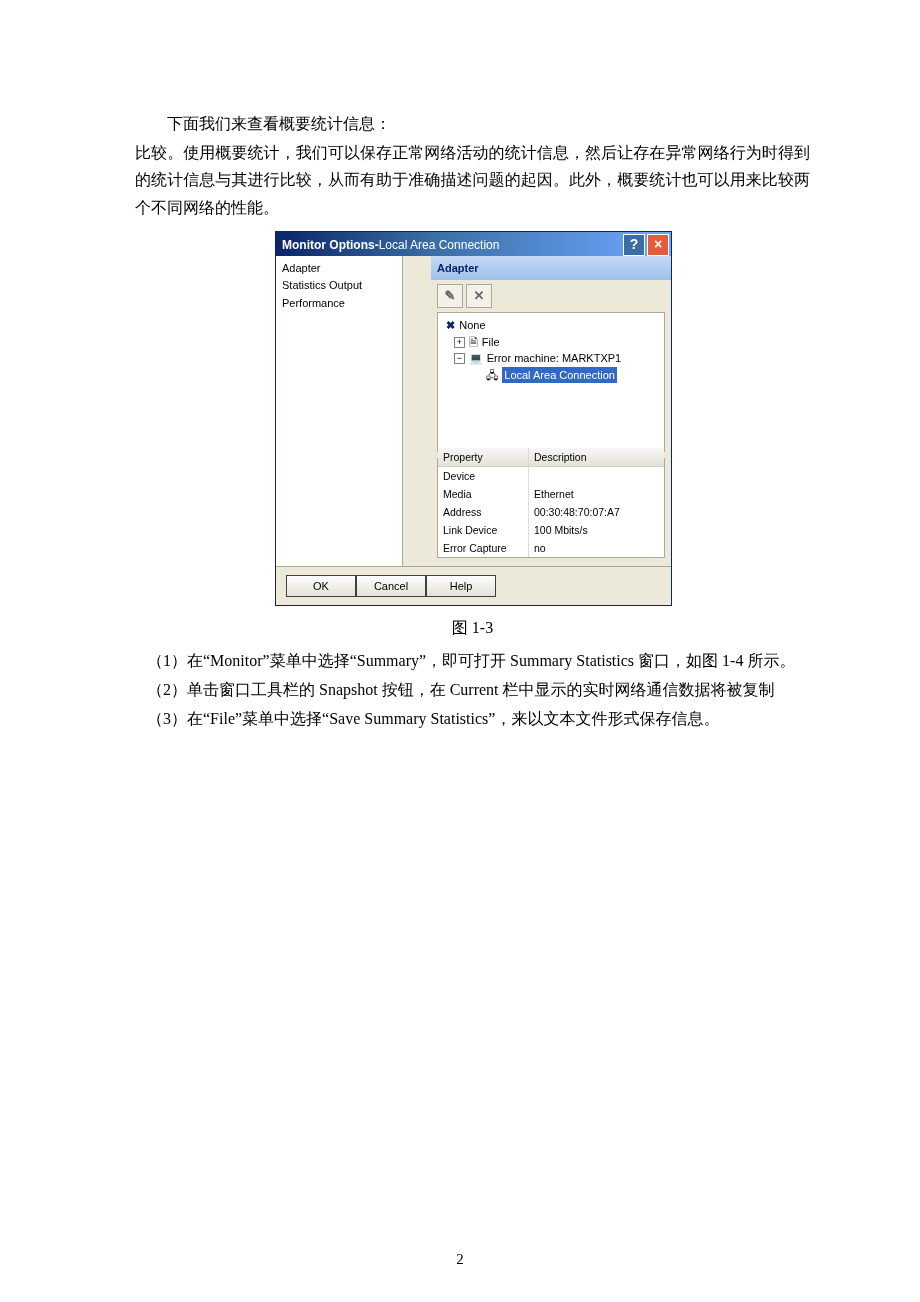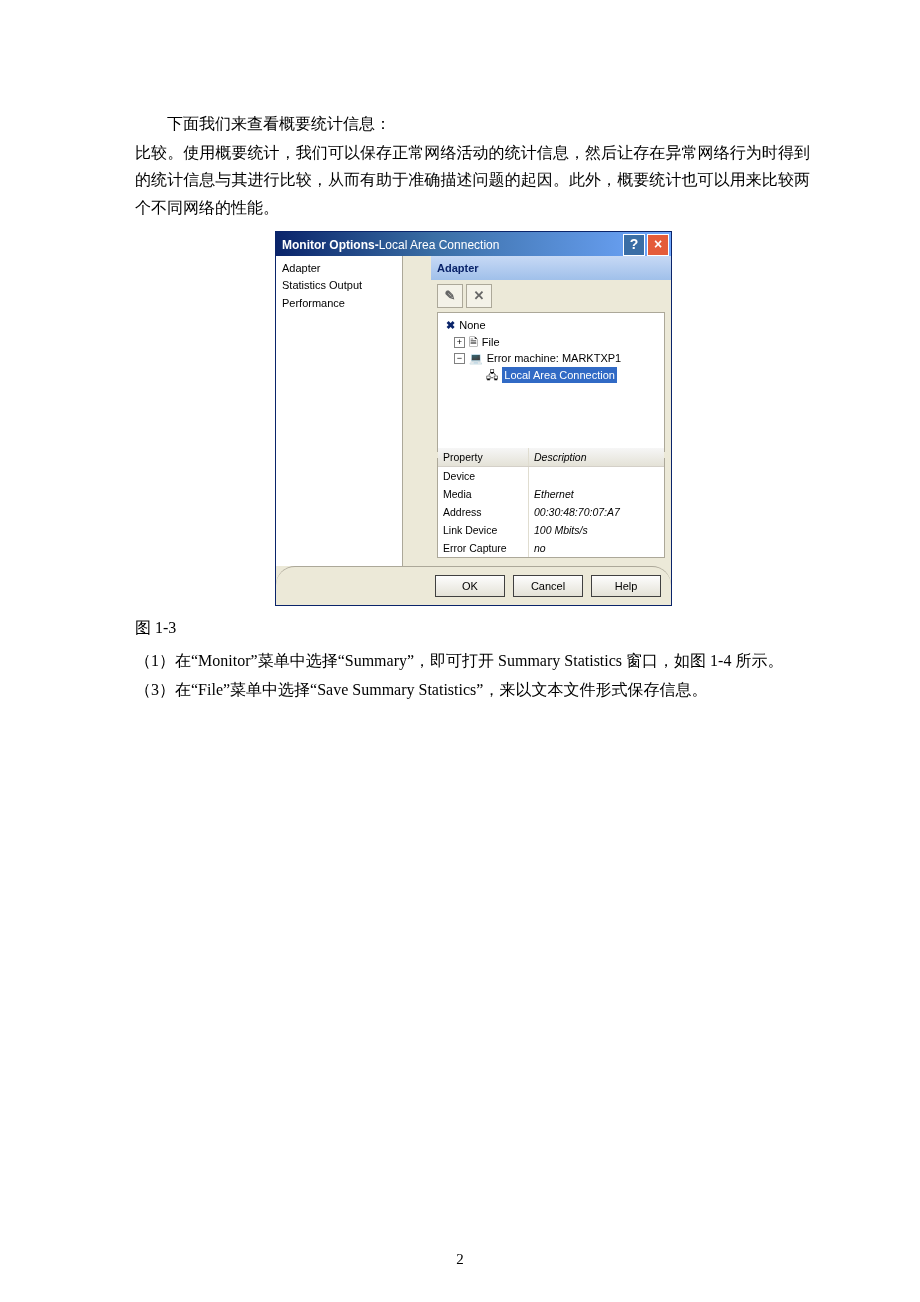--- a/index.html
+++ b/index.html
@@ -134,46 +134,46 @@
   .prop-head, .prop-row {
     display: flex;
     line-height: 16px;
     font-size: 10.5px;
   }
   .prop-head {
     background: linear-gradient(to bottom,#f6f6f6,#e4e2d7);
     border-bottom: 1px solid #d4d0c8;
   }
   .col-a { width: 80px; padding: 1px 5px; border-right: 1px solid #e0ddd0;}
-  .col-b { flex: 1; padding: 1px 5px; font-style: italic; }
+  .col-b { flex: 1; padding: 1px 5px; }
   .dlg-footer {
     border-top: 1px solid #aca899;
     background: #ece9d8;
     height: 38px;
     display: flex;
     align-items: center;
-    justify-content: flex-end;
+    justify-content: flex-start;
     padding: 0 10px;
-    gap: 8px;
-    border-radius: 19px;
+    gap: 0;
   }
   .btn {
     min-width: 70px;
     height: 22px;
     border: 1px solid #404040;
     background: linear-gradient(to bottom,#fdfdfd,#e4e2d7);
     font-family: Tahoma, Arial, sans-serif;
     font-size: 11px;
     padding: 0 10px;
     cursor: pointer;
   }
   .fig-caption {
+    text-align: center;
     margin: 6px 0 6px 0;
   }
-  .step-line { margin-left: 0; }
+  .step-line { margin-left: 12px; }
   .step-cont { margin-left: 2.6em; }
   .page-num {
     position: absolute;
     bottom: 30px;
     left: 0; right: 0;
     text-align: center;
     font-family: "Times New Roman", serif;
     font-size: 15px;
   }
 </style>
@@ -257,16 +257,17 @@
       <button class="btn">OK</button>
       <button class="btn">Cancel</button>
       <button class="btn">Help</button>
     </div>
   </div>
 </div>
 
 <p class="fig-caption">图 1-3</p>
 
 <p class="para step-line">（1）在“Monitor”菜单中选择“Summary”，即可打开 Summary Statistics 窗口，如图 1-4 所示。</p>
+<p class="para step-line">（2）单击窗口工具栏的 Snapshot 按钮，在 Current 栏中显示的实时网络通信数据将被复制</p>
 <p class="para step-line">（3）在“File”菜单中选择“Save Summary Statistics”，来以文本文件形式保存信息。</p>
 
 <div class="page-num">2</div>
 </div>
 
 </body></html>

